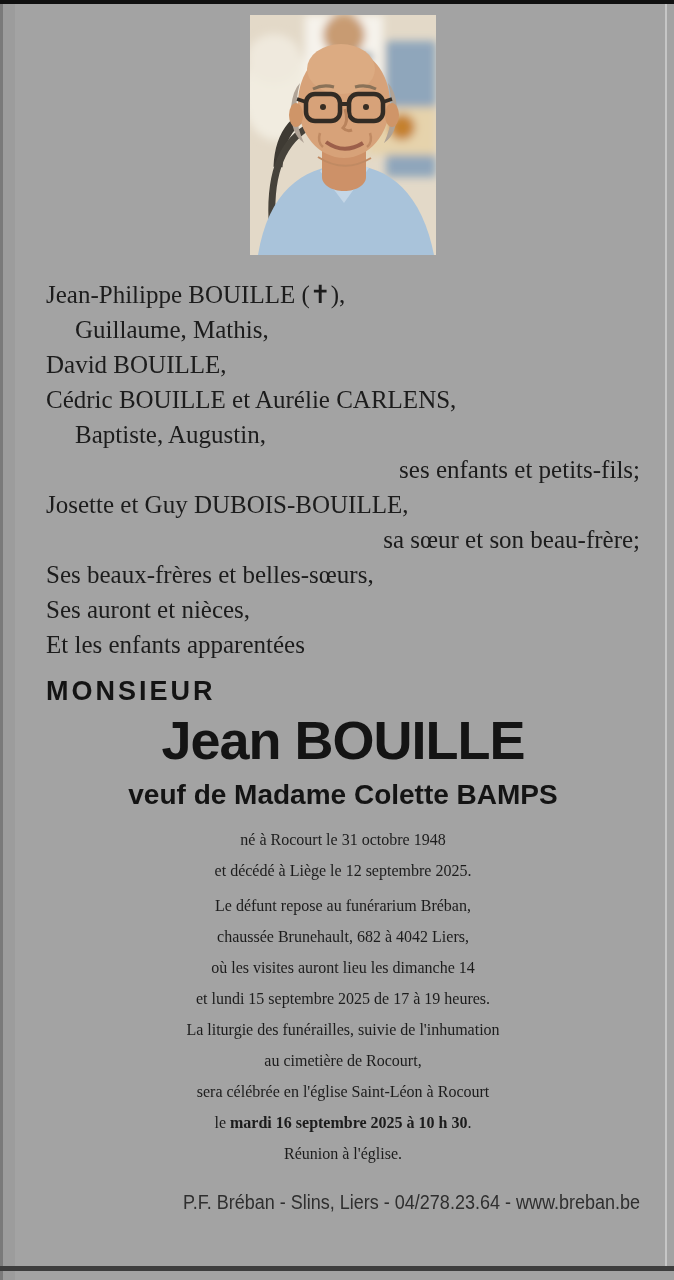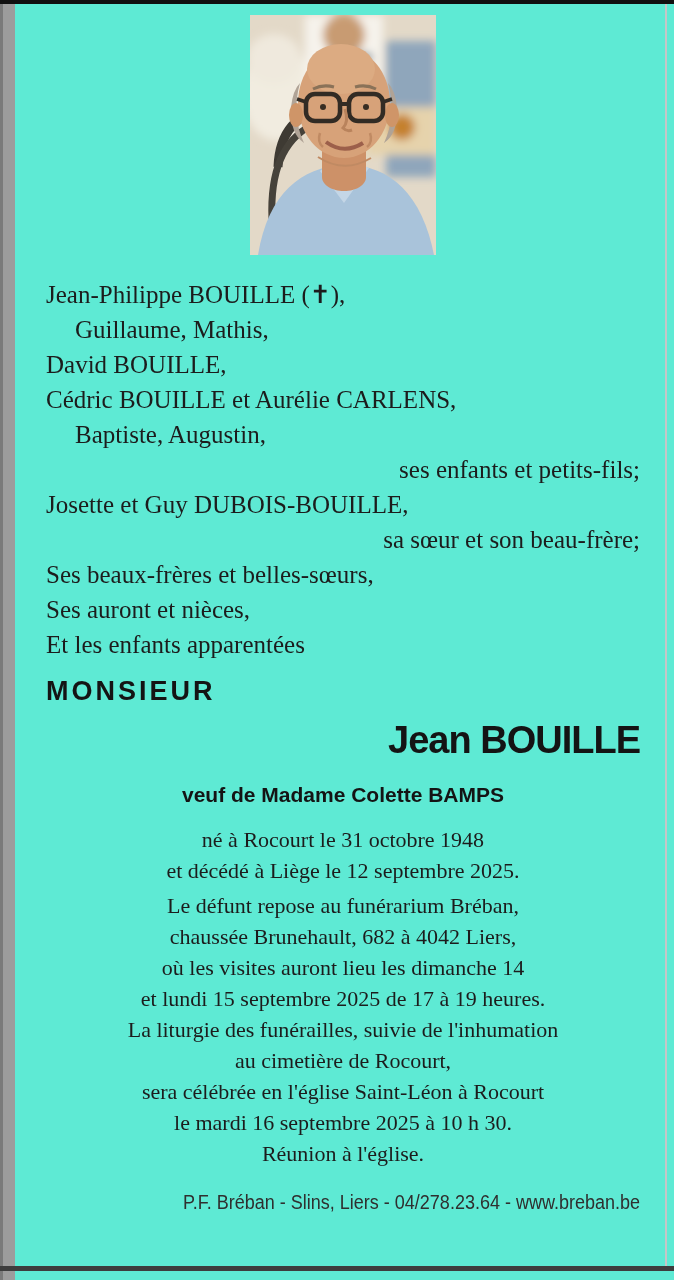--- a/index.html
+++ b/index.html
@@ -1,17 +1,17 @@
 <!DOCTYPE html>
 <html><head>
 <meta charset="utf-8">
 <style>
   html,body { margin:0; padding:0; background:#ffffff; }
   .page {
-    position:relative; width:674px; height:1280px; background:#5eead4;
+    position:relative; width:674px; height:1280px; background:#a3a3a3;
     overflow:hidden; font-family:"Liberation Serif","DejaVu Serif",serif;
     color:#1c1c1c;
   }
   
   .frame-left  { position:absolute; left:0; top:0; width:15px; height:1280px;
                  background:linear-gradient(to right,#7a7a7a 0 3px,#9c9c9c 3px); }
   .frame-top   { position:absolute; left:0; top:0; width:674px; height:4px; background:#101010; }
   .frame-bottom{ position:absolute; left:0; top:1266px; width:674px; height:5px; background:#3d3d3d; }
   .frame-right { position:absolute; left:665px; top:4px; width:2px; height:1262px; background:#c6c6c6; }
 
@@ -22,29 +22,29 @@
 
   .family .line { font-size:25px; line-height:35px; white-space:nowrap; }
   .family .indent { padding-left:29px; }
   .family .right  { text-align:right; }
 
   .sans { font-family:"Liberation Sans","DejaVu Sans",sans-serif; }
 
   .intro    { margin-top:6px;  font-size:25px; line-height:34px; text-align:center; white-space:nowrap; }
   .monsieur { margin-top:12px; font-weight:700; font-size:27px; letter-spacing:3px;
               line-height:34px; text-align:left; color:#141414; }
-  .name     { margin-top:2px;  font-weight:700; font-size:38px; letter-spacing:-1px;
-              line-height:60px; text-align:right; color:#141414; }
-  .subtitle { margin-top:8px;  font-weight:700; font-size:21px; line-height:34px;
+  .name     { margin-top:2px;  font-weight:700; font-size:54px; letter-spacing:-1px;
+              line-height:60px; text-align:center; color:#141414; }
+  .subtitle { margin-top:8px;  font-weight:700; font-size:28px; line-height:34px;
               text-align:center; color:#141414; }
 
   .dates   { margin-top:12px; }
-  .dates .line, .funeral .line { font-size:22px; line-height:31px; text-align:center; }
+  .dates .line, .funeral .line { font-size:16px; line-height:31px; text-align:center; }
   .funeral { margin-top:4px; }
-  .bold    { font-weight:400; }
+  .bold    { font-weight:700; }
 
   .footer { margin-top:22px; text-align:right; font-size:20px; color:#2f2f2f;
             font-family:"Liberation Sans","DejaVu Sans",sans-serif;
             transform:scaleX(0.9); transform-origin:100% 50%; white-space:nowrap; }
 </style>
 </head>
 <body>
 
 <div class="page">
   <div class="frame-left"></div>

